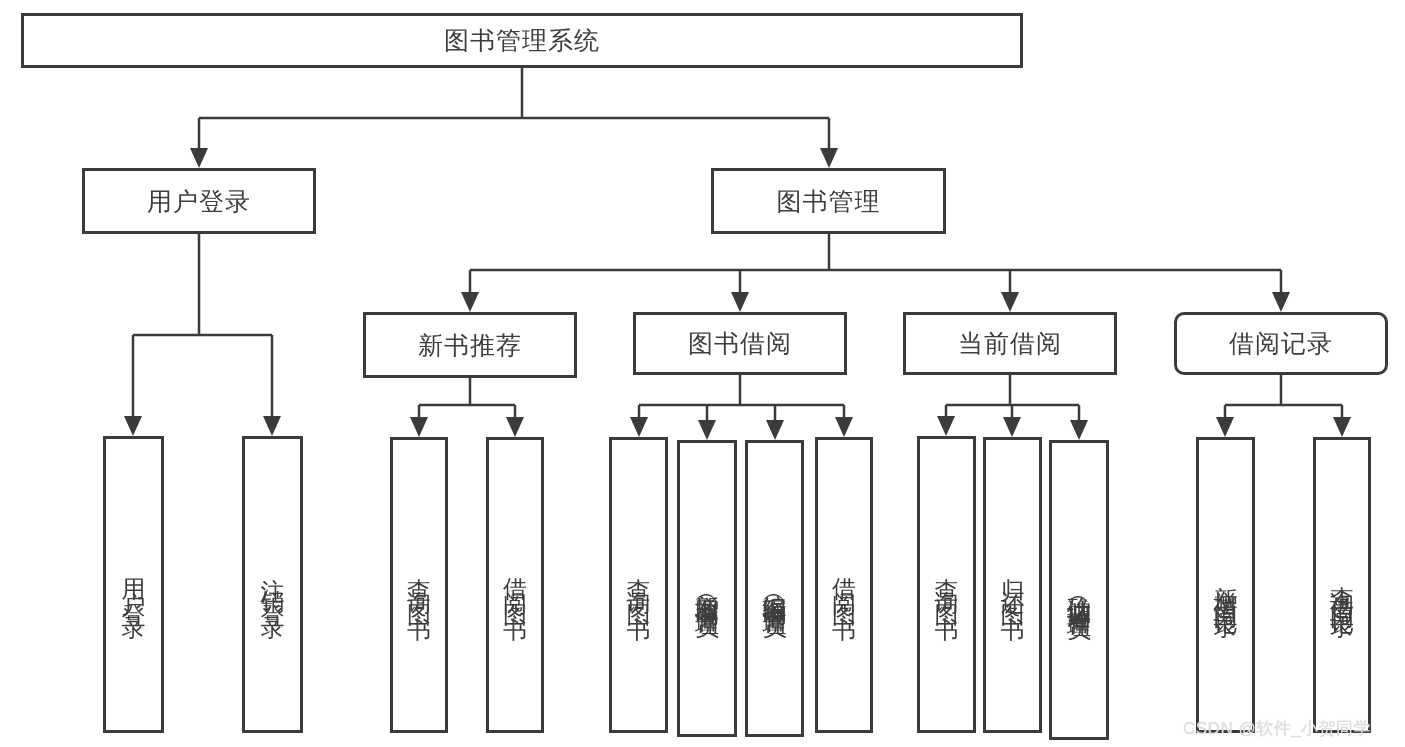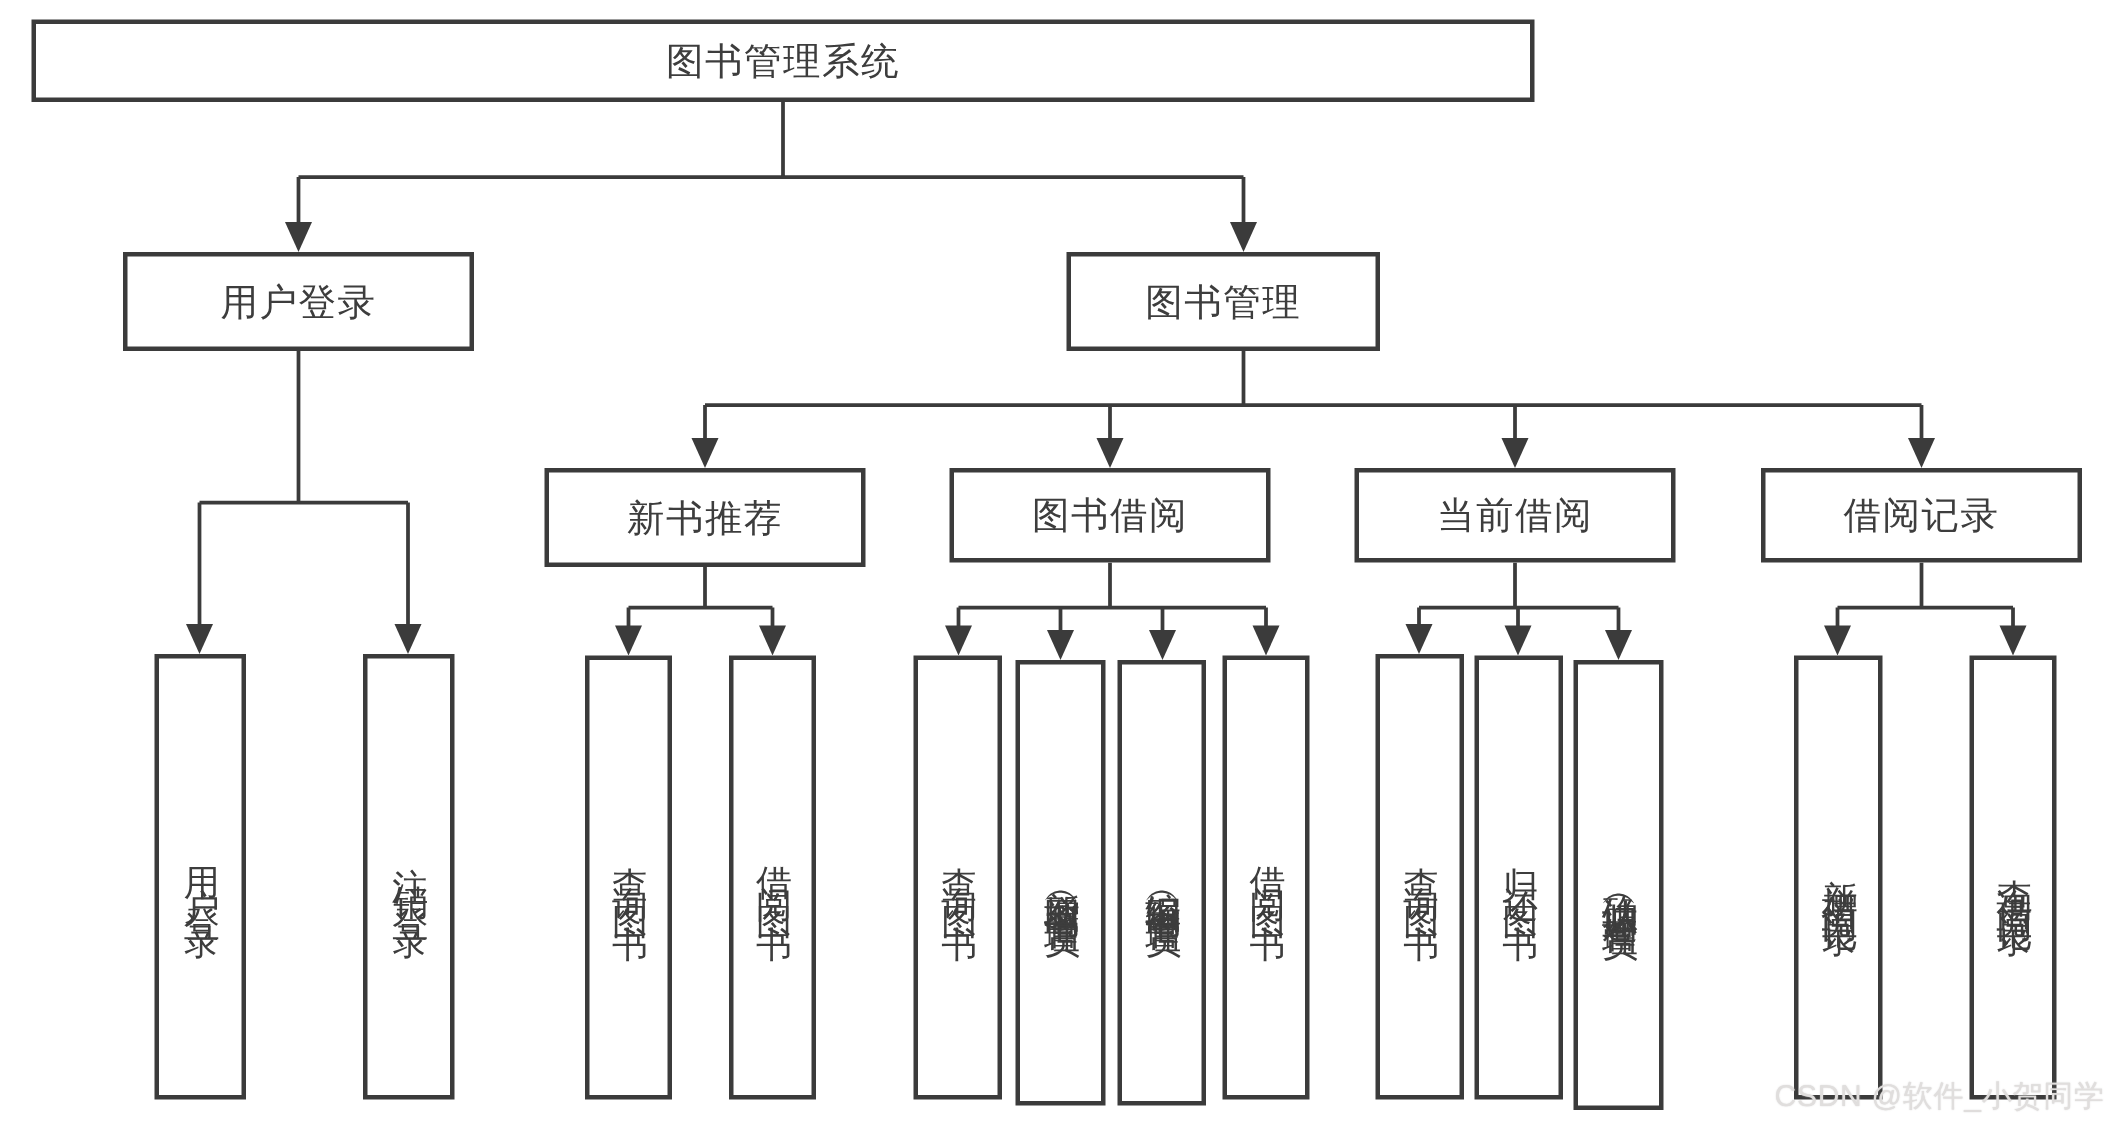--- a/index.html
+++ b/index.html
@@ -56,21 +56,21 @@
     font-size: 24px;
     white-space: normal;
   }
   .s4  { letter-spacing: 13px; }
   .s6  { letter-spacing: 6px;  }
   .s10 { letter-spacing: 3px;  }
   .watermark {
     position: absolute;
     left: 1183px;
     top: 717px;
-    font-size: 20px;
+    font-size: 17px;
     letter-spacing: 0.5px;
     color: var(--watermark);
     text-shadow: 0 0 1px rgba(205,202,202,0.85);
     white-space: nowrap;
     z-index: 5;
   }
 </style>
 </head>
 <body>
 
@@ -108,26 +108,26 @@
     <polygon points="1070,420 1088,420 1079,440"></polygon>
 
     <path d="M1281 375 V405 M1225 405 H1342 M1225 405 V419 M1342 405 V419"></path>
     <polygon points="1216,417 1234,417 1225,437"></polygon>
     <polygon points="1333,417 1351,417 1342,437"></polygon>
   </svg>
 
   <div class="node" style="left:21px; top:13px; width:1002px; height:55px;">图书管理系统</div>
 
   <div class="node" style="left:82px; top:168px; width:234px; height:66px;">用户登录</div>
-  <div class="node" style="left:711px; top:168px; width:209px; height:66px;">图书管理</div>
+  <div class="node" style="left:711px; top:168px; width:235px; height:66px;">图书管理</div>
 
   <div class="node" style="left:363px; top:312px; width:214px; height:66px;">新书推荐</div>
   <div class="node" style="left:903px; top:312px; width:214px; height:63px;">当前借阅</div>
   <div class="node" style="left:633px; top:312px; width:214px; height:63px;">图书借阅</div>
-  <div class="node" style="left:1174px; top:312px; width:214px; height:63px;">借阅记录</div>
+  <div class="node" style="left:1174px; top:312px; width:214px; height:63px;border-radius:10px;">借阅记录</div>
 
   <div class="node vnode s4" style="left:103px; top:436px; width:61px; height:297px;">用户登录</div>
   <div class="node vnode s4" style="left:242px; top:436px; width:61px; height:297px;">注销登录</div>
 
   <div class="node vnode s4" style="left:390px; top:437px; width:58px; height:296px;">查询图书</div>
   <div class="node vnode s4" style="left:486px; top:437px; width:58px; height:296px;">借阅图书</div>
 
   <div class="node vnode s4" style="left:609px; top:437px; width:59px; height:296px;">查询图书</div>
   <div class="node vnode s10" style="left:677px; top:440px; width:60px; height:297px;">新增图书（管理员）</div>
   <div class="node vnode s10" style="left:745px; top:440px; width:59px; height:297px;">编辑图书（管理员）</div>

